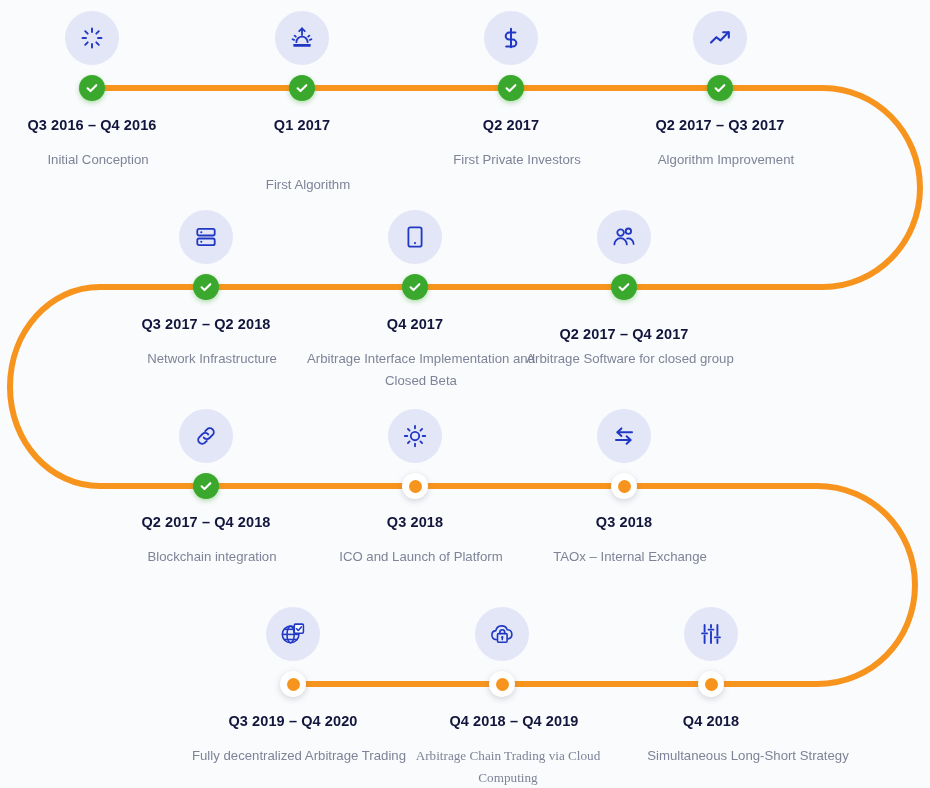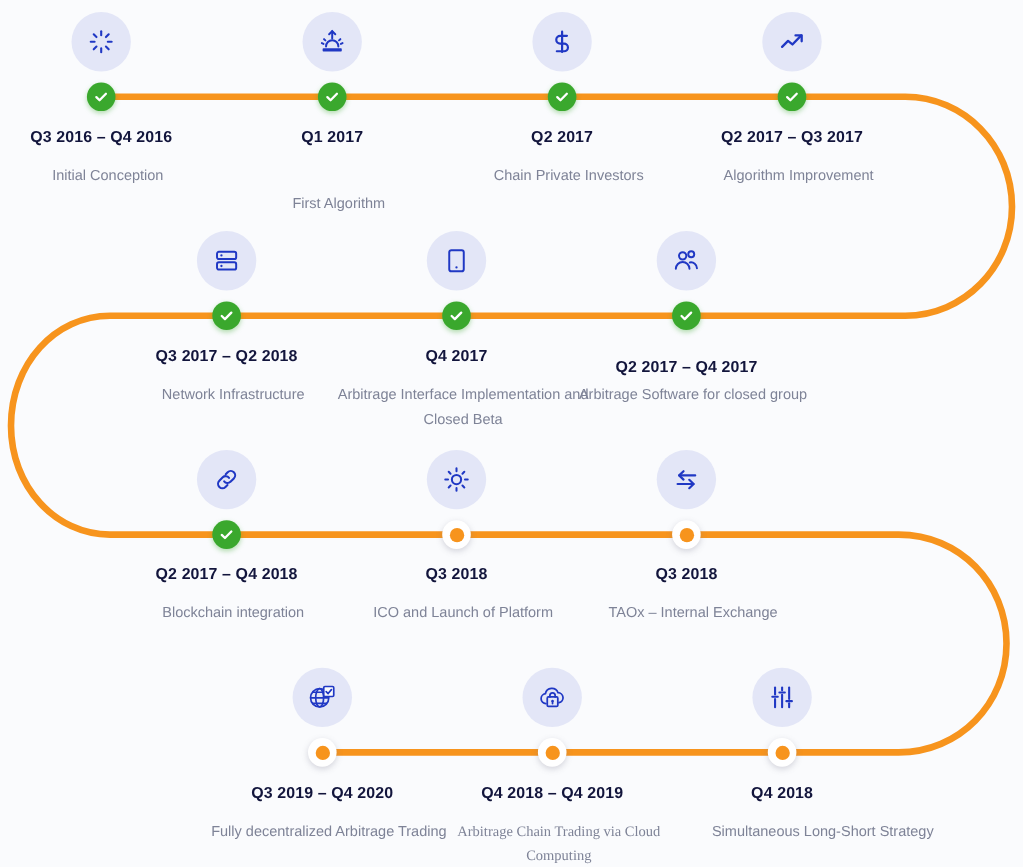--- a/index.html
+++ b/index.html
@@ -156,21 +156,21 @@
       <line x1="12" y1="2.8" x2="12" y2="21.2"></line>
       <path d="M16.4 6.6 H10.2 a3.5 3.5 0 0 0 0 7 h3.6 a3.5 3.5 0 0 1 0 7 H7.2"></path>
     </svg>
       </div>
       <div class="marker done" style="position: absolute; left: 511px; top: 75px; margin-left: -13px;">
         <svg width="14" height="14" viewBox="0 0 14 14" fill="none" stroke="#ffffff" stroke-width="2.1" stroke-linecap="round" stroke-linejoin="round">
    <polyline points="2.6,7.3 5.5,10.1 11.3,4.2"></polyline>
         </svg>
       </div>
       <div class="milestone ms-title" style="top: 116px; left: 511px;">Q2 2017</div>
-      <div class="milestone ms-desc" style="top: 142px; left: 511px;">Chain Private Investors</div>
+      <div class="milestone ms-desc" style="top: 142px; left: 511px;">First Private Investors</div>
       <div class="icon-bubble gap-icon" style="top: 11px; left: 720px; margin-left: -27px;">
         <svg width="24" height="24" viewBox="0 0 24 24" stroke="#2038c4" stroke-width="2.1" stroke-linecap="round" stroke-linejoin="round" fill="none">
       <polyline points="3,16.6 8.4,11.2 12.4,14.4 20.4,6.2"></polyline>
       <polyline points="15.2,6.2 20.8,6.2 20.8,11.6"></polyline>
     </svg>
       </div>
       <div class="marker done" style="position: absolute; left: 720px; top: 75px; margin-left: -13px;">
         <svg width="14" height="14" viewBox="0 0 14 14" fill="none" stroke="#ffffff" stroke-width="2.1" stroke-linecap="round" stroke-linejoin="round">
    <polyline points="2.6,7.3 5.5,10.1 11.3,4.2"></polyline>
         </svg>
@@ -285,21 +285,21 @@
       <path d="M7.2 18.6 a4.5 4.5 0 0 1 -0.4 -8.95 a6 6 0 0 1 11.5 -0.9 a4.6 4.6 0 0 1 0.9 9.1"></path>
       <rect x="8.5" y="12.6" width="9.6" height="8.6" rx="1.1" fill="#e3e6f7"></rect>
       <path d="M10.9 12.6 v-1.4 a2.4 2.4 0 0 1 4.8 0 v1.4"></path>
       <circle cx="13.3" cy="16.2" r="1.15" fill="#2038c4" stroke="none"></circle>
       <line x1="13.3" y1="16.6" x2="13.3" y2="18.6"></line>
     </svg>
       </div>
       <div class="marker pending" style="position: absolute; left: 502px; top: 671px; margin-left: -13px;">
         <div class="inner-dot"></div>
       </div>
-      <div class="milestone ms-title" style="top: 712px; left: 502px;">Q4 2018 – Q4 2019</div>
+      <div class="milestone ms-title" style="top: 712px; left: 514px;">Q4 2018 – Q4 2019</div>
       <div class="milestone ms-desc" style="top: 738px; left: 502px; font-family: Liberation Serif, serif;">Arbitrage Chain Trading via Cloud Computing</div>
       <div class="icon-bubble gap-icon" style="top: 607px; left: 711px; margin-left: -27px;">
         <svg width="24" height="24" viewBox="0 0 24 24" stroke="#2038c4" stroke-width="1.9" stroke-linecap="round" fill="none">
       <line x1="5.6" y1="3" x2="5.6" y2="9.4"></line>
           <line x1="5.6" y1="13.4" x2="5.6" y2="21"></line>
       <line x1="3.1" y1="11.4" x2="8.1" y2="11.4"></line>
       <line x1="12" y1="3" x2="12" y2="5.6"></line>
           <line x1="12" y1="9.6" x2="12" y2="21"></line>
       <line x1="9.5" y1="7.6" x2="14.5" y2="7.6"></line>
       <line x1="18.4" y1="3" x2="18.4" y2="13.4"></line>

